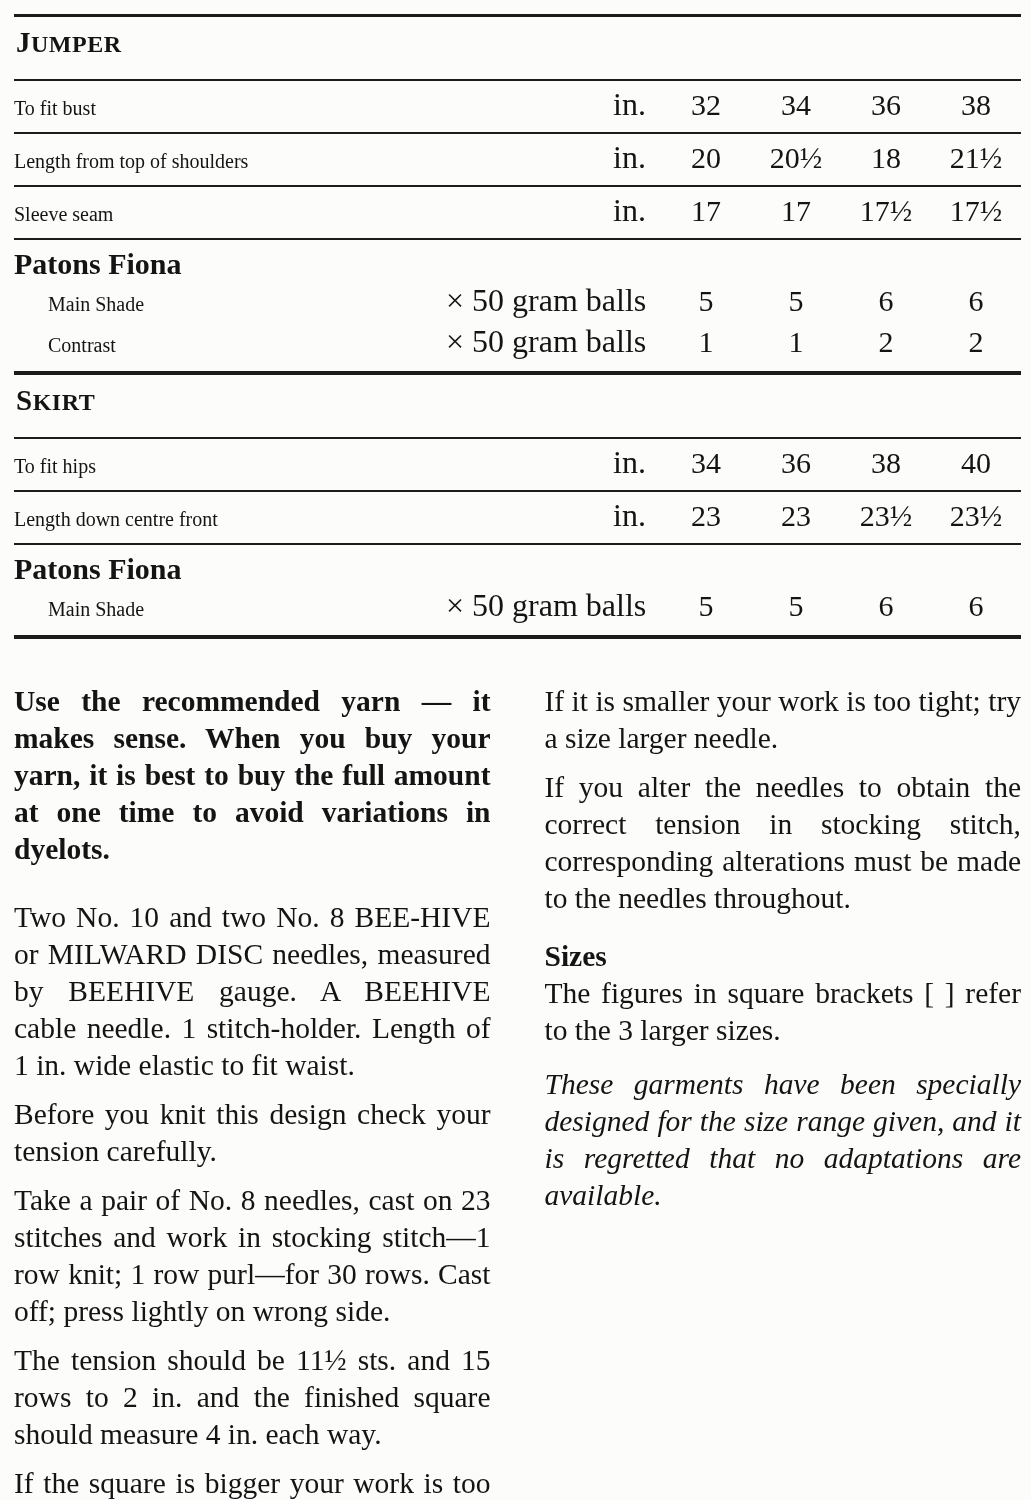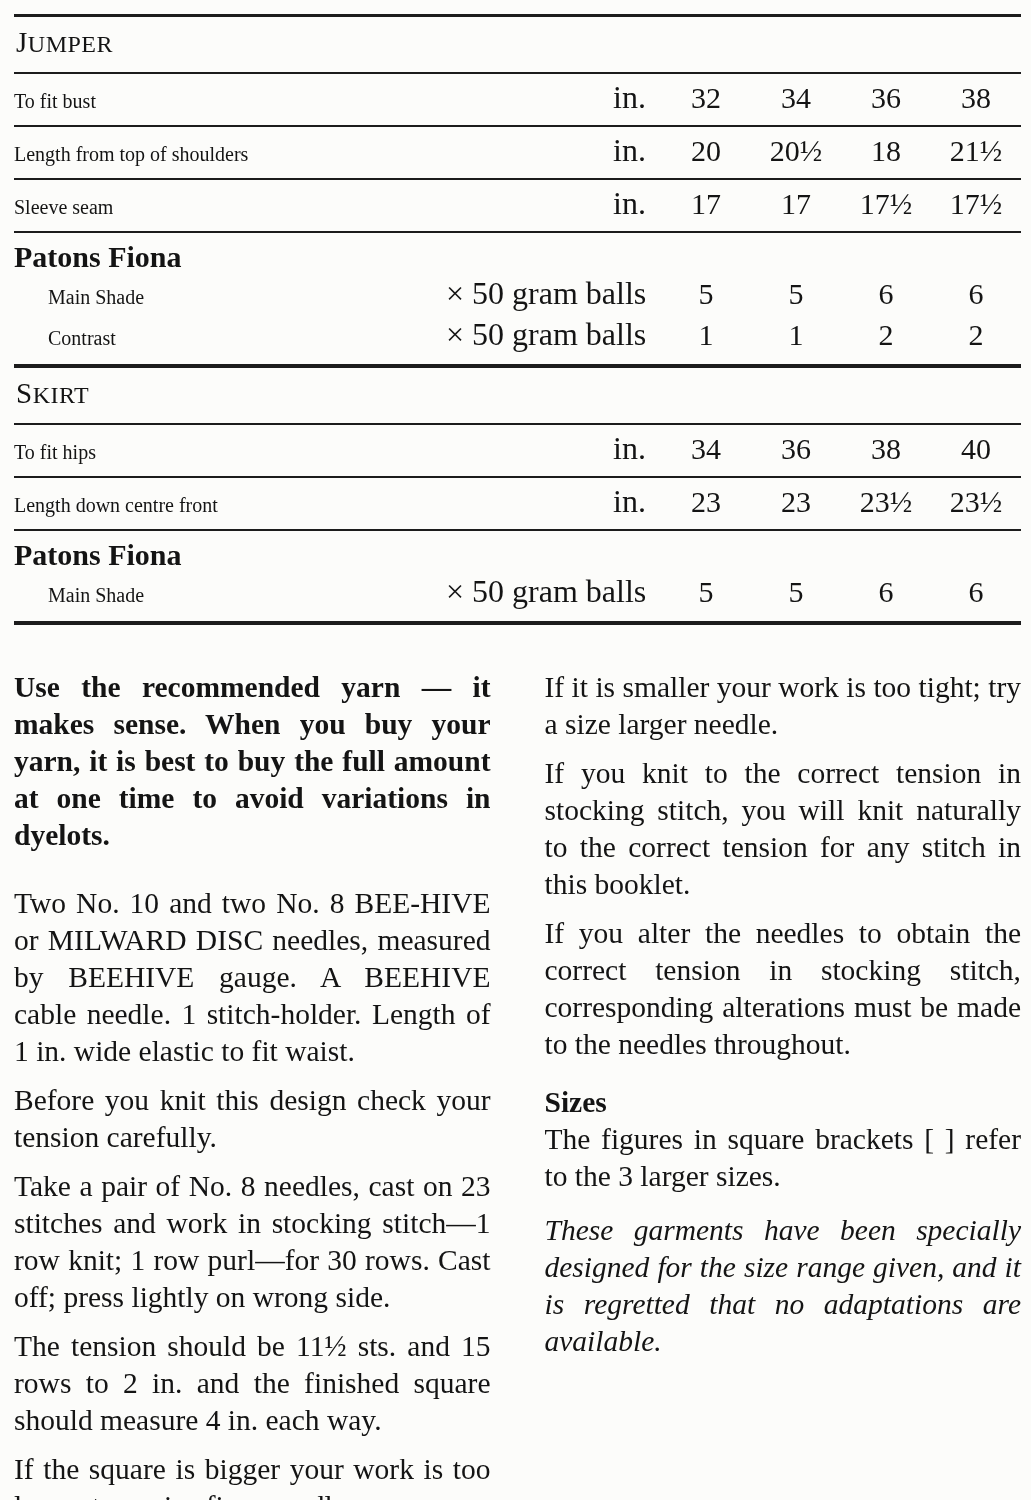--- a/index.html
+++ b/index.html
@@ -10,24 +10,24 @@
     font-family: "Liberation Serif", serif;
   }
   .page { position: relative; width: 1031px; height: 1500px; padding: 14px 10px 0 14px; }
 
   
   .rule { height: 2px; background: #1c1c1c; }
   .rule.top { height: 3px; }
   .rule.thick { height: 4px; }
 
   .sec-title {
-    font-weight: normal;
+    font-weight: bold;
     font-size: 24px;
     letter-spacing: 0.5px;
-    padding: 9px 2px 13px;
+    padding: 9px 2px 20px;
   }
   .sec-title::first-letter { font-size: 29px; }
 
   .trow { display: flex; align-items: baseline; padding: 5px 0 9px; }
   .tlabel { flex: 1; font-size: 20px; }
   .tunit  { width: 72px; font-size: 32px; padding-left: 24px; }
   .tcell  { width: 90px; text-align: center; font-size: 30px; }
 
   .yarnblock { padding: 6px 0 8px; }
   .brand { font-weight: bold; font-size: 30px; line-height: 35px; }
@@ -152,21 +152,20 @@
       <p class="intro">Use the recommended yarn — it makes sense. When you buy your yarn, it is best to buy the full amount at one time to avoid variations in dyelots.</p>
       <p>Two No. 10 and two No. 8 BEE-HIVE or MILWARD DISC needles, measured by BEEHIVE gauge. A BEEHIVE cable needle. 1 stitch-holder. Length of 1 in. wide elastic to fit waist.</p>
       <p>Before you knit this design check your tension carefully.</p>
       <p>Take a pair of No. 8 needles, cast on 23 stitches and work in stocking stitch—1 row knit; 1 row purl—for 30 rows. Cast off; press lightly on wrong side.</p>
       <p>The tension should be 11½ sts. and 15 rows to 2 in. and the finished square should measure 4 in. each way.</p>
       <p>If the square is bigger your work is too loose; try a size finer needle.</p>
     </div>
 
     <div class="col">
       <p>If it is smaller your work is too tight; try a size larger needle.</p>
-      <p>If you knit to the correct tension in stocking stitch, you will knit naturally to the correct tension for any stitch in this booklet.</p>
       <p>If you alter the needles to obtain the correct tension in stocking stitch, corresponding alterations must be made to the needles throughout.</p>
       <h3>Sizes</h3>
       <p>The figures in square brackets [ ] refer to the 3 larger sizes.</p>
       <p class="note">These garments have been specially designed for the size range given, and it is regretted that no adaptations are available.</p>
     </div>
 
   </div>
 </div>
 
 </body></html>

